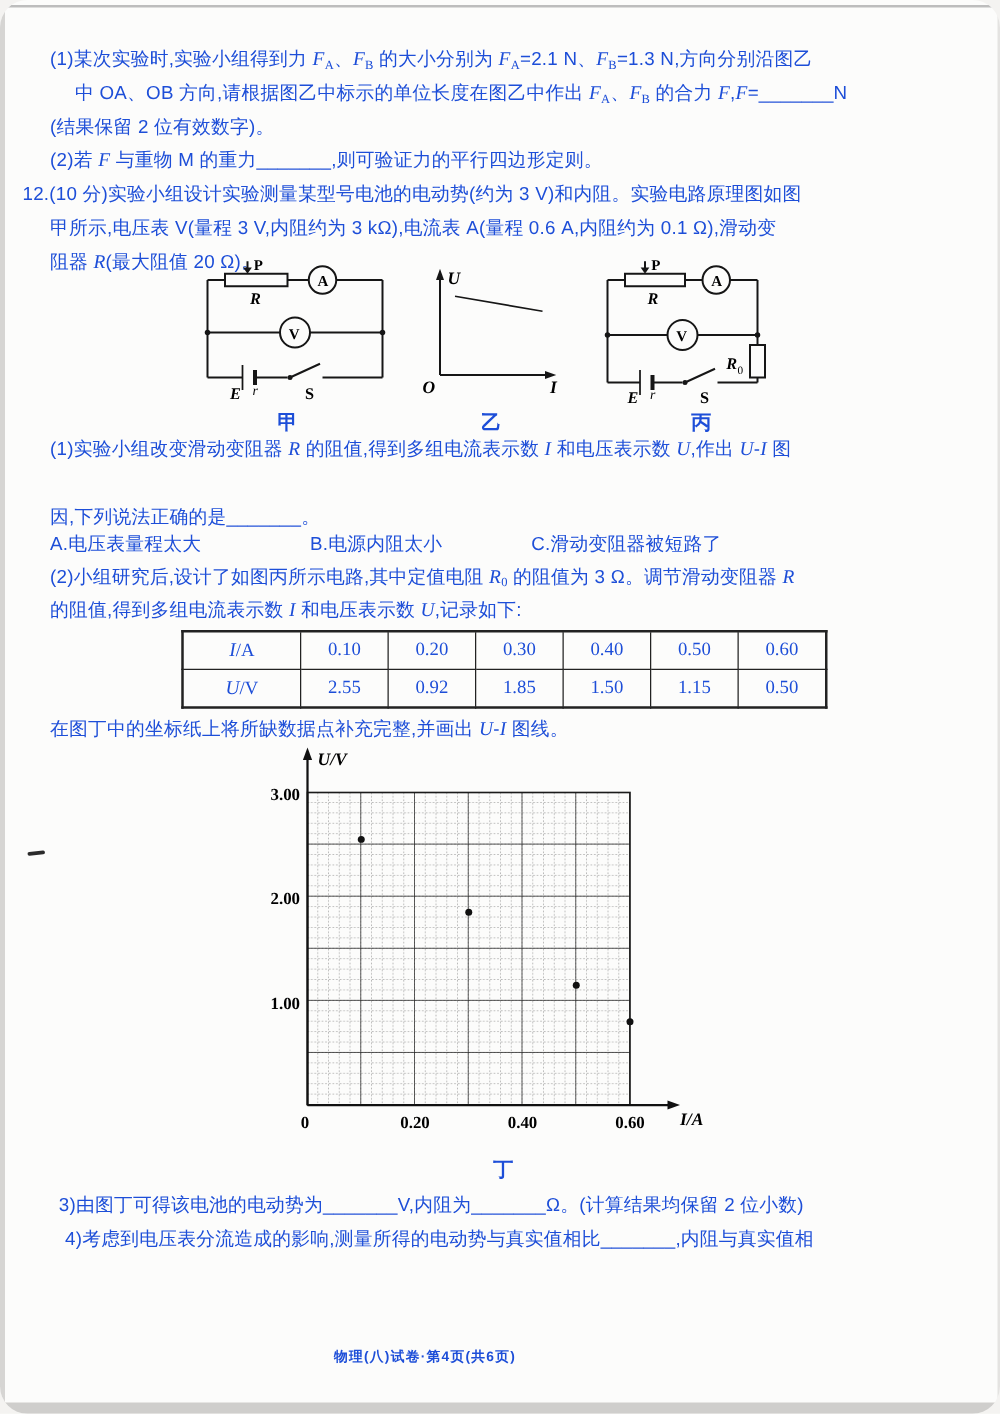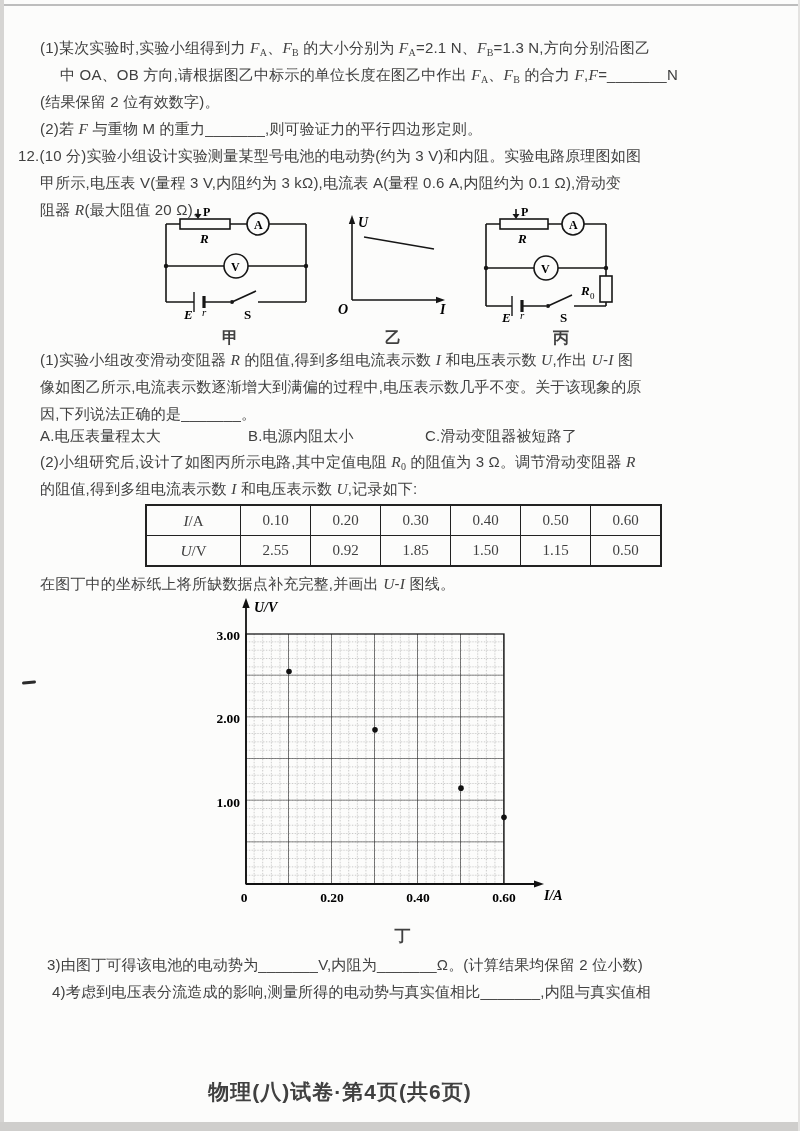--- a/index.html
+++ b/index.html
@@ -1,36 +1,36 @@
 <!DOCTYPE html>
 <html><head>
 <meta charset="utf-8">
 <style>
   html,body{margin:0;padding:0;}
   body{width:800px;height:1131px;background:#f4f3f1;font-family:"Liberation Sans",sans-serif;}
-  .page{position:absolute;left:0;top:0;width:800px;height:1131px;background:#fcfcfb;color:#404040;overflow:hidden;}
+  .page{position:absolute;left:0;top:0;width:800px;height:1131px;background:#fcfcfb;color:#1d4ed8;overflow:hidden;border-radius:22px;}
   .edge-top{position:absolute;left:0;top:4px;width:800px;height:2px;background:#bdbdbd;}
   .edge-left{position:absolute;left:0;top:0;width:4px;height:1131px;background:#d6d5d3;}
   .edge-bottom{position:absolute;left:0;bottom:0;width:800px;height:9px;background:#cfcecc;}
   .edge-right{position:absolute;right:0;top:0;width:2px;height:1131px;background:#e4e3e1;}
   .tline{position:absolute;font-size:15px;line-height:20px;white-space:nowrap;letter-spacing:0.2px;}
   i.v{font-family:"Liberation Serif",serif;font-style:italic;font-size:15.5px;}
   sub{font-family:"Liberation Serif",serif;font-size:10px;vertical-align:-3px;line-height:0;}
   .choices span{position:absolute;white-space:nowrap;}
   
   .dtable{position:absolute;left:145px;top:504px;border-collapse:collapse;}
   .dtable td{border:1.5px solid #222;width:69px;height:29px;text-align:center;
     font-family:"Liberation Serif",serif;font-size:15px;padding:0;}
   .dtable td.hd{width:93px;}
   .dtable{border:2.5px solid #222;}
   
   .figlabel{position:absolute;font-size:16px;font-weight:bold;letter-spacing:1px;}
   svg text{font-family:"Liberation Serif",serif;}
   .footer{position:absolute;left:0;top:1078px;width:680px;text-align:center;
-    font-size:21px;font-weight:bold;letter-spacing:1px;}
+    font-size:11px;font-weight:bold;letter-spacing:1px;}
   .scanmark{position:absolute;left:22px;top:681px;width:14px;height:3px;background:#2b2b2b;
     border-radius:2px;transform:rotate(-6deg);}
 </style>
 </head>
 <body>
 
 <div class="page">
   <div class="edge-top"></div>
   <div class="edge-left"></div>
   <div class="edge-bottom"></div>
@@ -112,21 +112,20 @@
     <text x="63" y="67" font-size="12" font-weight="bold">V</text>
     <text x="103" y="89" font-size="13" font-style="italic" font-weight="bold">R</text>
     <text x="112" y="93" font-size="9">0</text>
     <text x="24" y="116" font-size="13" font-style="italic" font-weight="bold">E</text>
     <text x="42" y="113" font-size="11" font-style="italic">r</text>
     <text x="82" y="116" font-size="13" font-weight="bold">S</text>
   </svg>
   <div class="figlabel" style="left:553px;top:328px;">丙</div>
 
   <div class="tline" style="left:40px;top:350px;">(1)实验小组改变滑动变阻器 <i class="v">R</i> 的阻值,得到多组电流表示数 <i class="v">I</i> 和电压表示数 <i class="v">U</i>,作出 <i class="v">U</i>-<i class="v">I</i> 图</div>
-  <div class="tline" style="left:40px;top:377px;">像如图乙所示,电流表示数逐渐增大到满偏的过程中,电压表示数几乎不变。关于该现象的原</div>
   <div class="tline" style="left:40px;top:404px;">因,下列说法正确的是_______。</div>
   <div class="choices">
     <span class="tline" style="left:40px;top:426px;">A.电压表量程太大</span>
     <span class="tline" style="left:248px;top:426px;">B.电源内阻太小</span>
     <span class="tline" style="left:425px;top:426px;text-align:right;">C.滑动变阻器被短路了</span>
   </div>
 
   <div class="tline" style="left:40px;top:452px;">(2)小组研究后,设计了如图丙所示电路,其中定值电阻 <i class="v">R</i><sub>0</sub> 的阻值为 3 Ω。调节滑动变阻器 <i class="v">R</i></div>
   <div class="tline" style="left:40px;top:479px;">的阻值,得到多组电流表示数 <i class="v">I</i> 和电压表示数 <i class="v">U</i>,记录如下:</div>
 

